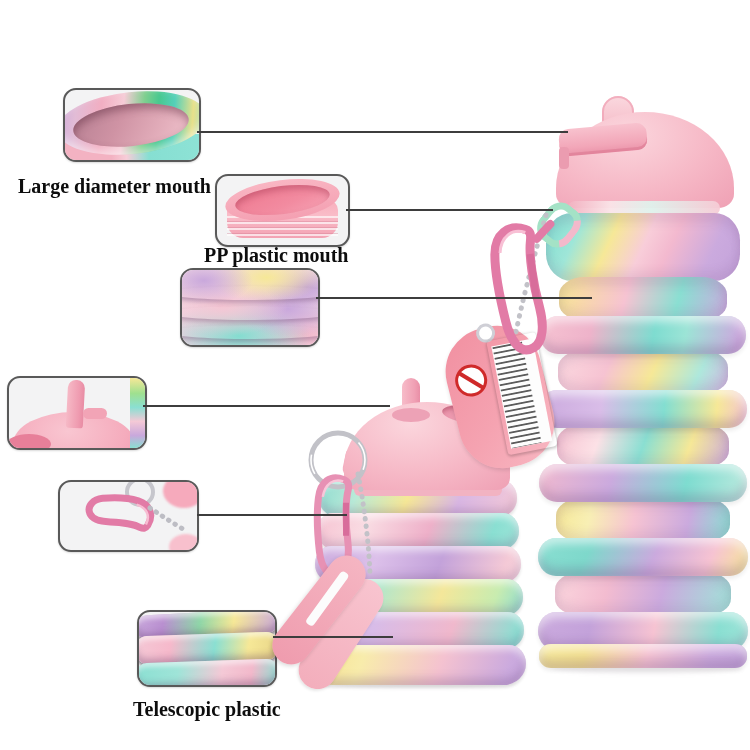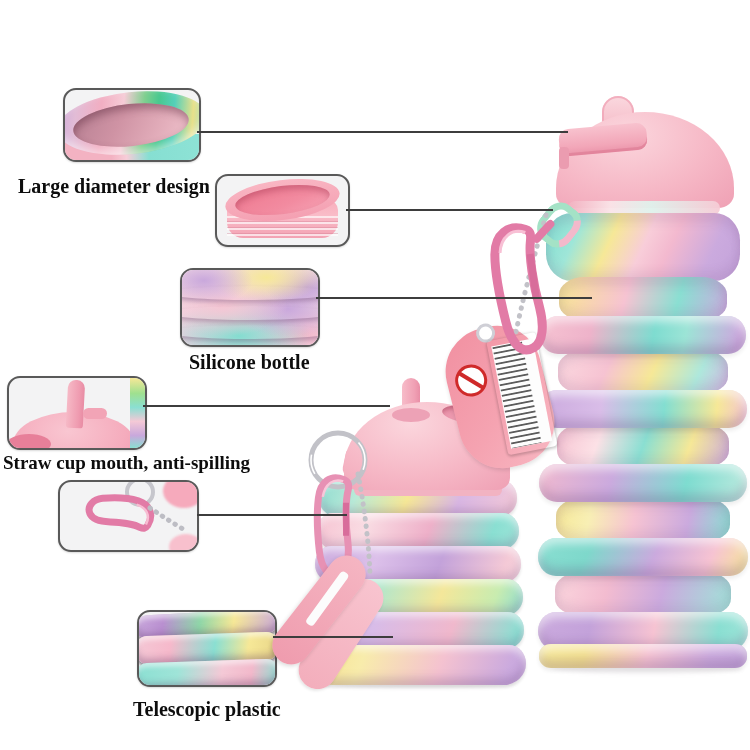--- a/index.html
+++ b/index.html
@@ -79,45 +79,44 @@
   <div class="line" style="left:316px;top:297px;width:276px"></div>
   <div class="line" style="left:143px;top:405px;width:247px"></div>
   <div class="line" style="left:197px;top:514px;width:150px"></div>
   <div class="line" style="left:273px;top:636px;width:120px"></div>
 
   <div class="card" style="left:63px;top:88px;width:134px;height:70px">
     <div class="abs c1-body"></div>
     <div class="abs c1-rim"></div>
     <div class="abs c1-inner"></div>
   </div>
-  <div class="label" style="left:18px;top:175px">Large diameter design</div>
+  <div class="label" style="left:18px;top:175px">Large diameter mouth</div>
 
   <div class="card" style="left:215px;top:174px;width:131px;height:69px">
     <div class="abs c2-cyl"></div>
     <div class="abs c2-ridges"></div>
     <div class="abs c2-top"></div>
     <div class="abs c2-hole"></div>
   </div>
+  <div class="label" style="left:204px;top:244px">PP plastic mouth</div>
 
   <div class="card" style="left:180px;top:268px;width:136px;height:75px">
     <div class="abs c3-art"></div>
     <div class="fold" style="top:16px"></div>
     <div class="fold" style="top:36px"></div>
     <div class="fold" style="top:55px"></div>
   </div>
-  <div class="label" style="left:189px;top:351px">Silicone bottle</div>
 
   <div class="card" style="left:7px;top:376px;width:136px;height:70px">
     <div class="abs c4-dome"></div>
     <div class="abs c4-rim"></div>
     <div class="abs c4-straw"></div>
     <div class="abs c4-nub"></div>
     <div class="abs c4-sliver"></div>
   </div>
-  <div class="label" style="left:3px;top:452px;font-size:19px">Straw cup mouth, anti-spilling</div>
 
   <div class="card" style="left:58px;top:480px;width:137px;height:68px">
     <div class="abs c5-blob"></div>
     <div class="abs c5-blob2"></div>
     <svg class="abs" style="left:2px;top:0" width="133" height="66" viewBox="0 0 133 66">
       <circle cx="78" cy="10" r="13" fill="none" stroke="#c6c6cc" stroke-width="4"></circle>
       <g transform="rotate(112 58 32)">
         <path d="M 58 2 C 46 0,38 8,39 20 C 40 32,45 44,50 54 C 54 62,63 66,69 60 C 74 55,72 46,69 38 C 65 27,62 14,63 9 C 63 4,62 3,58 2 Z" fill="none" stroke="#e27ba6" stroke-width="7"></path>
         <path d="M 58 4 C 48 3,42 10,43 20" fill="none" stroke="#f7bcd2" stroke-width="2.5"></path>
       </g>

